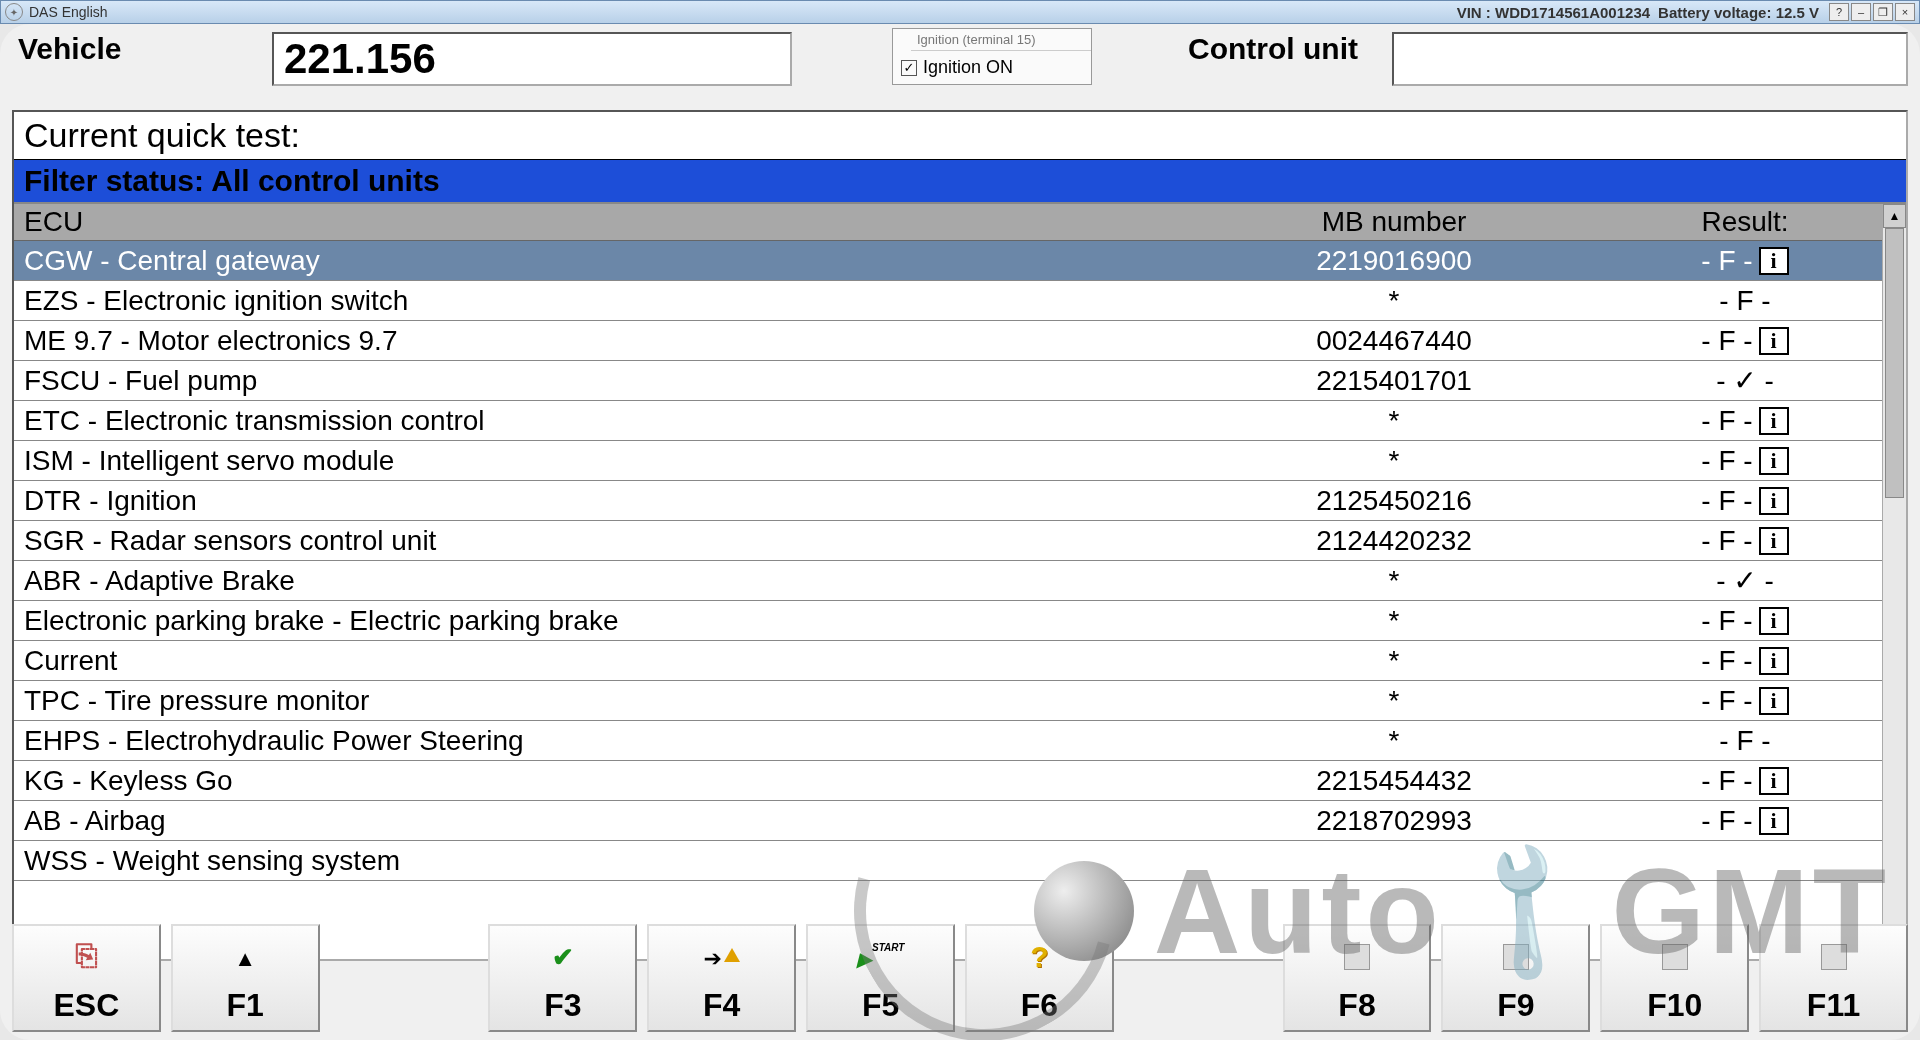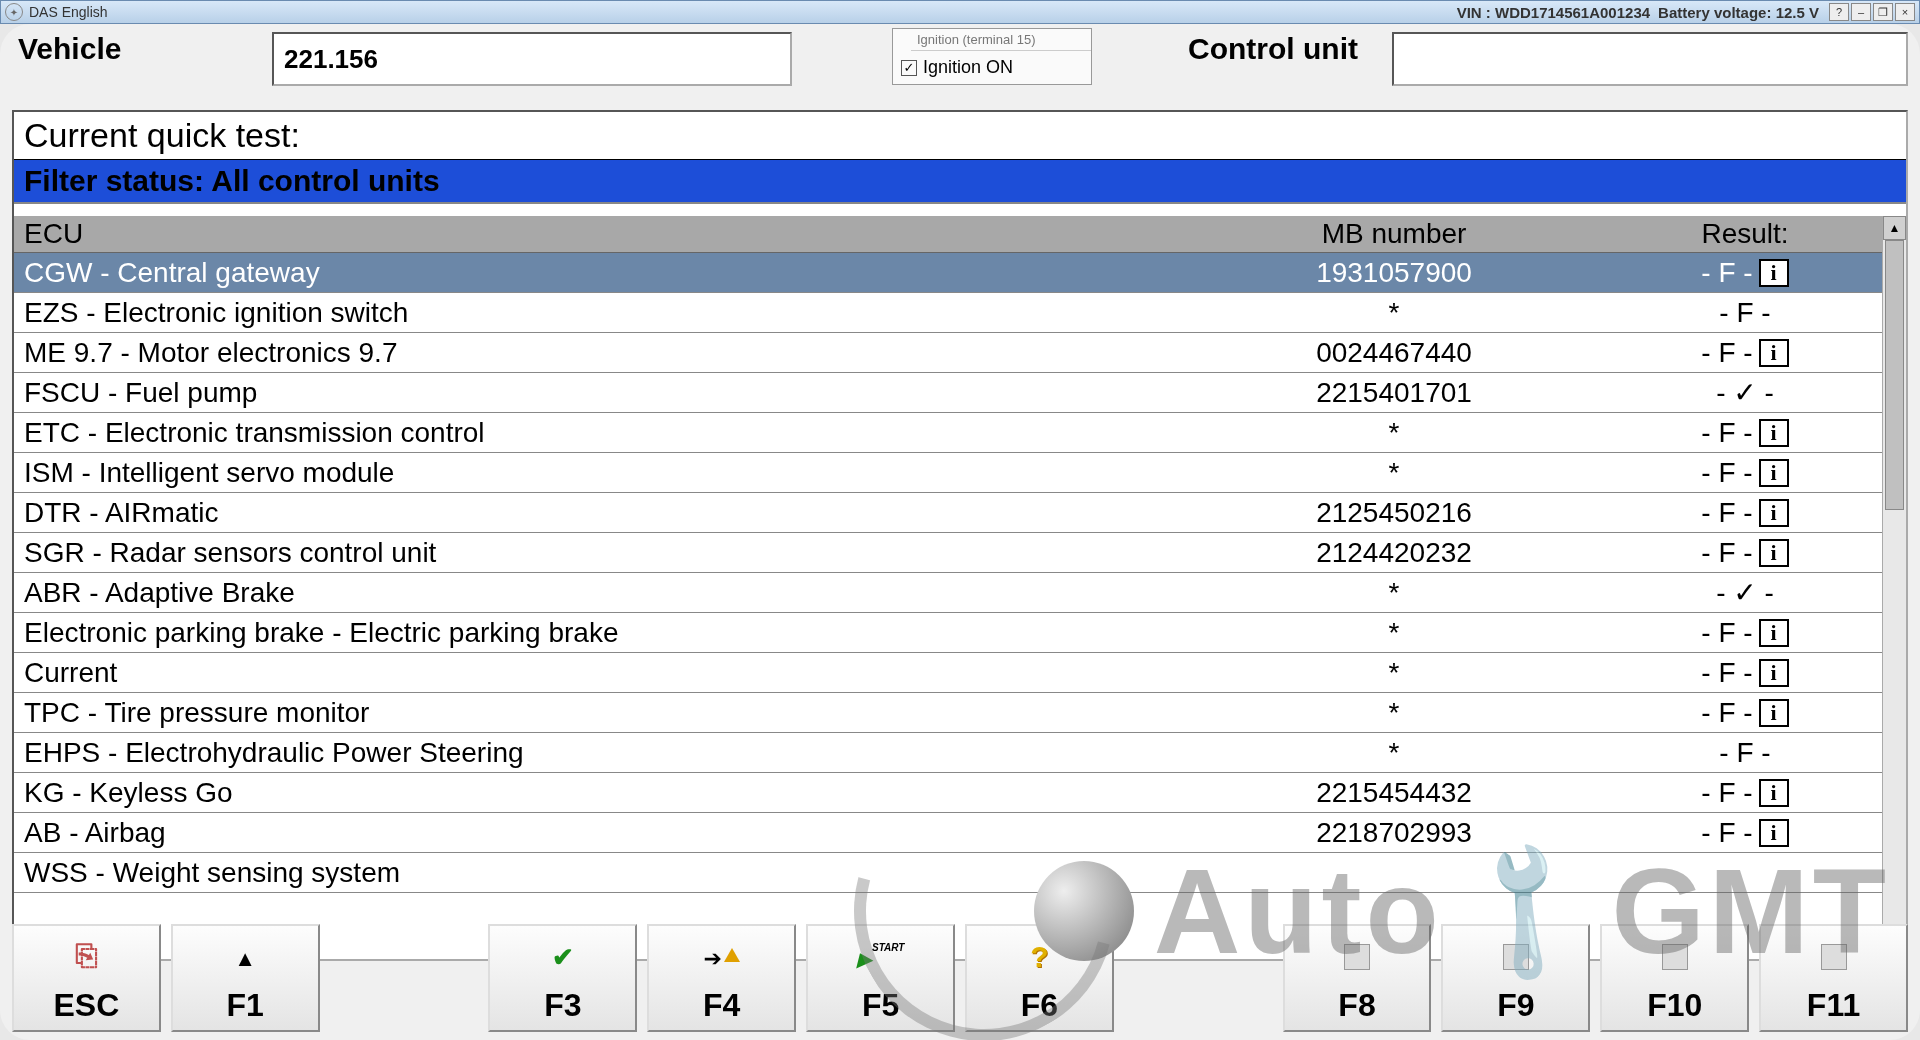--- a/index.html
+++ b/index.html
@@ -19,37 +19,37 @@
   .titlebar .logo-icon { width: 18px; height: 18px; border: 1px solid #888; border-radius: 50%; margin-right: 6px; display:flex; align-items:center; justify-content:center; font-size:10px; color:#666;}
   .titlebar .spacer { flex: 1; }
   .titlebar .info { font-weight: bold; font-size: 15px; margin-right: 8px; }
   .titlebar .win-btn { width: 20px; height: 18px; border: 1px solid #888; background:#eee; margin-left: 2px; display:flex; align-items:center; justify-content:center; font-size:11px;}
 
   .app-body { padding: 8px 12px 0 12px; background:#f0f0f0; height: calc(1040px - 24px); position:relative;border-radius:30px;}
 
   
   .top-row { display: flex; align-items: flex-start; gap: 0; height: 72px; }
   .label-cell { width: 260px; font-size: 30px; font-weight: bold; padding-left: 6px;}
-  .input-cell { width: 520px; height: 54px; border: 2px inset #aaa; background: #fff; font-size: 26px; font-weight: bold; padding: 4px 10px; display:flex; align-items:center;}
+  .input-cell { width: 520px; height: 54px; border: 2px inset #aaa; background: #fff; font-size: 42px; font-weight: bold; padding: 4px 10px; display:flex; align-items:center;}
   .gap1 { width: 100px; }
 
   .ignition-box { width: 200px; border: 1px solid #999; background: #fafafa; margin-top:-4px;}
   .ignition-title { border-bottom: 1px solid #ccc; font-size: 13px; color: #777; padding: 3px 6px; margin-left: 18px;}
   .ignition-body { padding: 6px 8px; display:flex; align-items:center; gap:6px; font-size:18px;}
   .ignition-check { width:16px; height:16px; border:1px solid #555; display:flex; align-items:center; justify-content:center; font-size:13px; color:#000;}
 
   .gap2 { width: 90px; }
   .label-cell.cu { width: 210px; }
   .input-cell.cu-input { flex: 1; }
 
   
   .panel { border: 2px inset #aaa; background: #fff; margin-top: 6px; height: 851px; display:flex; flex-direction:column; }
   .panel-title { font-size: 34px; padding: 4px 10px; border-bottom: 1px solid #000;}
   .filter-row { font-size: 30px; font-weight: bold; background: #1d4ed8; padding: 4px 10px; border-bottom: 2px solid #888;}
-  .table-wrap { flex:1; overflow:hidden; position:relative;margin-top:12px;}
+  .table-wrap { flex:1; overflow:hidden; position:relative;}
   .ecu-table { width: 100%; border-collapse: collapse; font-size: 28px; }
   .ecu-table th { background: #a8a8a8; color: #000; text-align: left; padding: 2px 10px; font-weight: normal; font-size: 28px; border-bottom: 1px solid #666;}
   .ecu-table th.mb { text-align: center; }
   .ecu-table th.res { text-align: center; }
   .ecu-table td { padding: 2px 10px; border-bottom: 1px solid #888; height: 40px; vertical-align: middle;}
   .ecu-table tr.selected td { background: #6b87a8; color: #fff; }
   .col-ecu { width: 1190px; }
   .col-mb { width: 380px; text-align: center; }
   .col-res { text-align: center; position: relative;}
   .result-cell { display:inline-flex; align-items:center; justify-content:center; gap:6px;}
@@ -124,21 +124,21 @@
         <thead>
           <tr>
             <th class="col-ecu">ECU</th>
             <th class="col-mb mb">MB number</th>
             <th class="col-res res">Result:</th>
           </tr>
         </thead>
         <tbody id="ecu-tbody">
             <tr class="selected">
               <td class="col-ecu">CGW - Central gateway</td>
-              <td class="col-mb">1931057900</td>
+              <td class="col-mb">2219016900</td>
               <td class="col-res"><span class="result-cell">
                   <span>- F -</span>
                   <span class="info-btn">i</span>
                 </span></td>
             </tr>
             <tr>
               <td class="col-ecu">EZS - Electronic ignition switch</td>
               <td class="col-mb">*</td>
               <td class="col-res"><span class="result-cell">
                   <span>- F -</span>
@@ -169,21 +169,21 @@
             </tr>
             <tr>
               <td class="col-ecu">ISM - Intelligent servo module</td>
               <td class="col-mb">*</td>
               <td class="col-res"><span class="result-cell">
                   <span>- F -</span>
                   <span class="info-btn">i</span>
                 </span></td>
             </tr>
             <tr>
-              <td class="col-ecu">DTR - AIRmatic</td>
+              <td class="col-ecu">DTR - Ignition</td>
               <td class="col-mb">2125450216</td>
               <td class="col-res"><span class="result-cell">
                   <span>- F -</span>
                   <span class="info-btn">i</span>
                 </span></td>
             </tr>
             <tr>
               <td class="col-ecu">SGR - Radar sensors control unit</td>
               <td class="col-mb">2124420232</td>
               <td class="col-res"><span class="result-cell">

